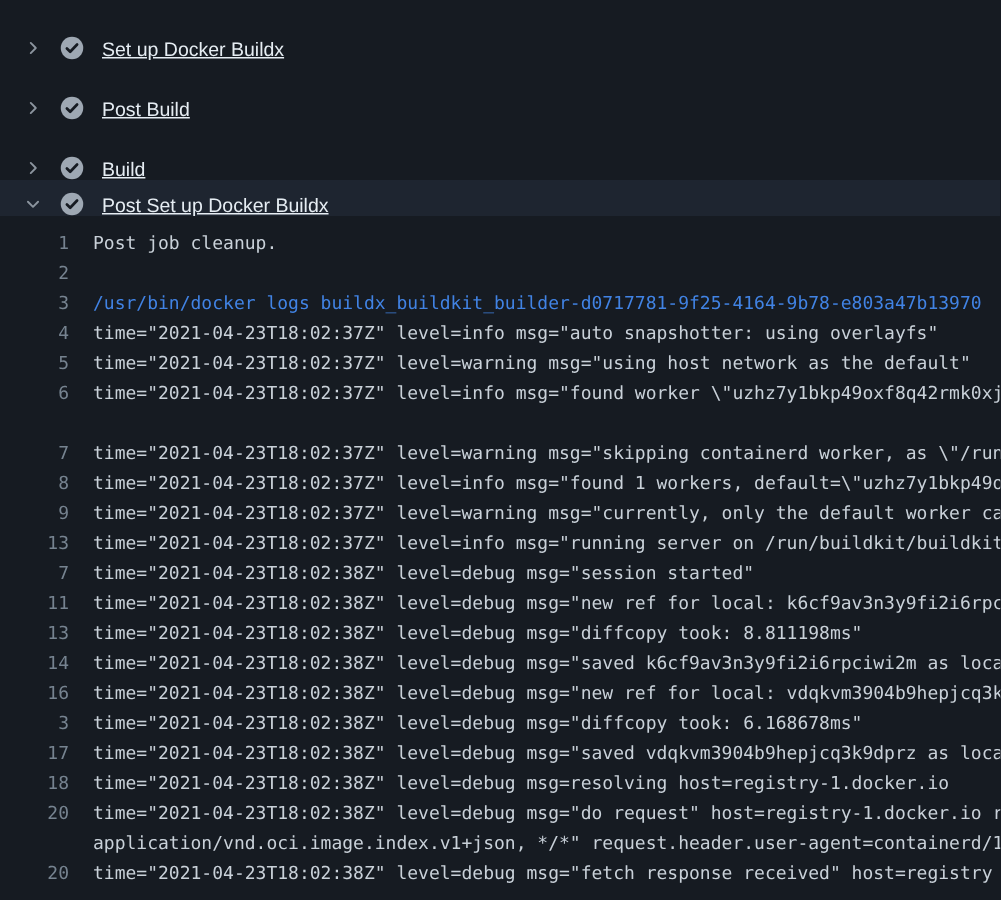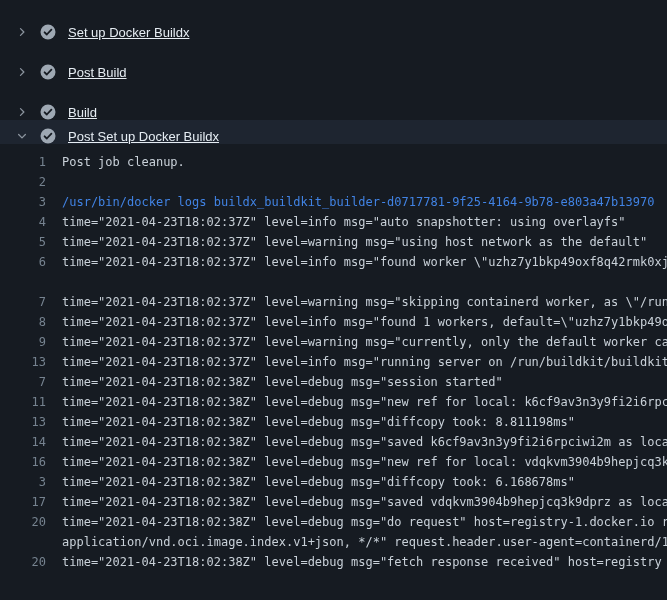--- a/index.html
+++ b/index.html
@@ -143,17 +143,18 @@
       <div class="log-line"><span class="ln">8</span><span class="lt">time="2021-04-23T18:02:37Z" level=info msg="found 1 workers, default=\"uzhz7y1bkp49o</span></div>
       <div class="log-line"><span class="ln">9</span><span class="lt">time="2021-04-23T18:02:37Z" level=warning msg="currently, only the default worker ca</span></div>
       <div class="log-line"><span class="ln">13</span><span class="lt">time="2021-04-23T18:02:37Z" level=info msg="running server on /run/buildkit/buildkit</span></div>
       <div class="log-line"><span class="ln">7</span><span class="lt">time="2021-04-23T18:02:38Z" level=debug msg="session started"</span></div>
       <div class="log-line"><span class="ln">11</span><span class="lt">time="2021-04-23T18:02:38Z" level=debug msg="new ref for local: k6cf9av3n3y9fi2i6rpc</span></div>
       <div class="log-line"><span class="ln">13</span><span class="lt">time="2021-04-23T18:02:38Z" level=debug msg="diffcopy took: 8.811198ms"</span></div>
       <div class="log-line"><span class="ln">14</span><span class="lt">time="2021-04-23T18:02:38Z" level=debug msg="saved k6cf9av3n3y9fi2i6rpciwi2m as loca</span></div>
       <div class="log-line"><span class="ln">16</span><span class="lt">time="2021-04-23T18:02:38Z" level=debug msg="new ref for local: vdqkvm3904b9hepjcq3k</span></div>
       <div class="log-line"><span class="ln">3</span><span class="lt">time="2021-04-23T18:02:38Z" level=debug msg="diffcopy took: 6.168678ms"</span></div>
       <div class="log-line"><span class="ln">17</span><span class="lt">time="2021-04-23T18:02:38Z" level=debug msg="saved vdqkvm3904b9hepjcq3k9dprz as loca</span></div>
+      <div class="log-line"><span class="ln">18</span><span class="lt">time="2021-04-23T18:02:38Z" level=debug msg=resolving host=registry-1.docker.io</span></div>
       <div class="log-line"><span class="ln">20</span><span class="lt">time="2021-04-23T18:02:38Z" level=debug msg="do request" host=registry-1.docker.io r</span></div>
       <div class="log-line"><span class="ln"></span><span class="lt">application/vnd.oci.image.index.v1+json, */*" request.header.user-agent=containerd/1.4</span></div>
       <div class="log-line"><span class="ln">20</span><span class="lt">time="2021-04-23T18:02:38Z" level=debug msg="fetch response received" host=registry</span></div>
     </div>
 </div>
 
 </body></html>

